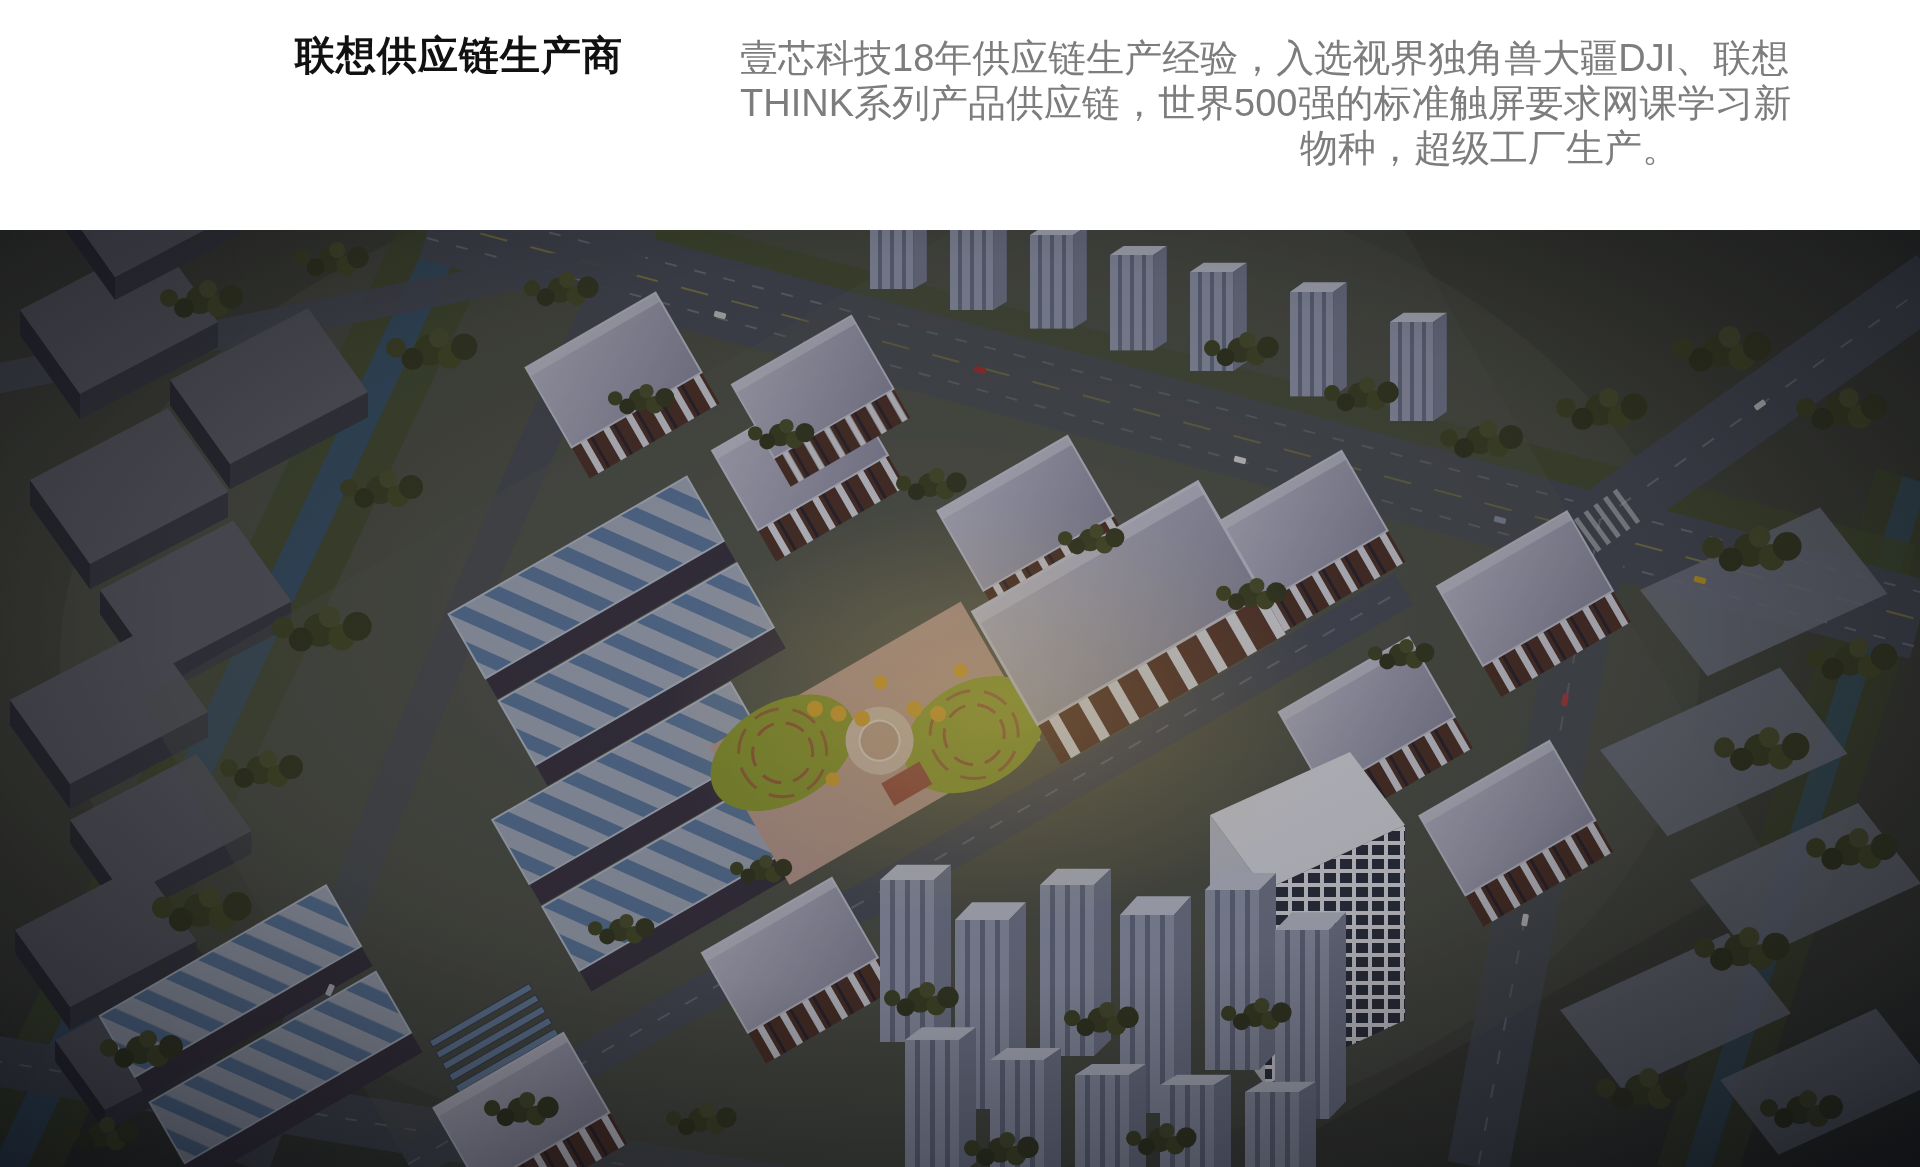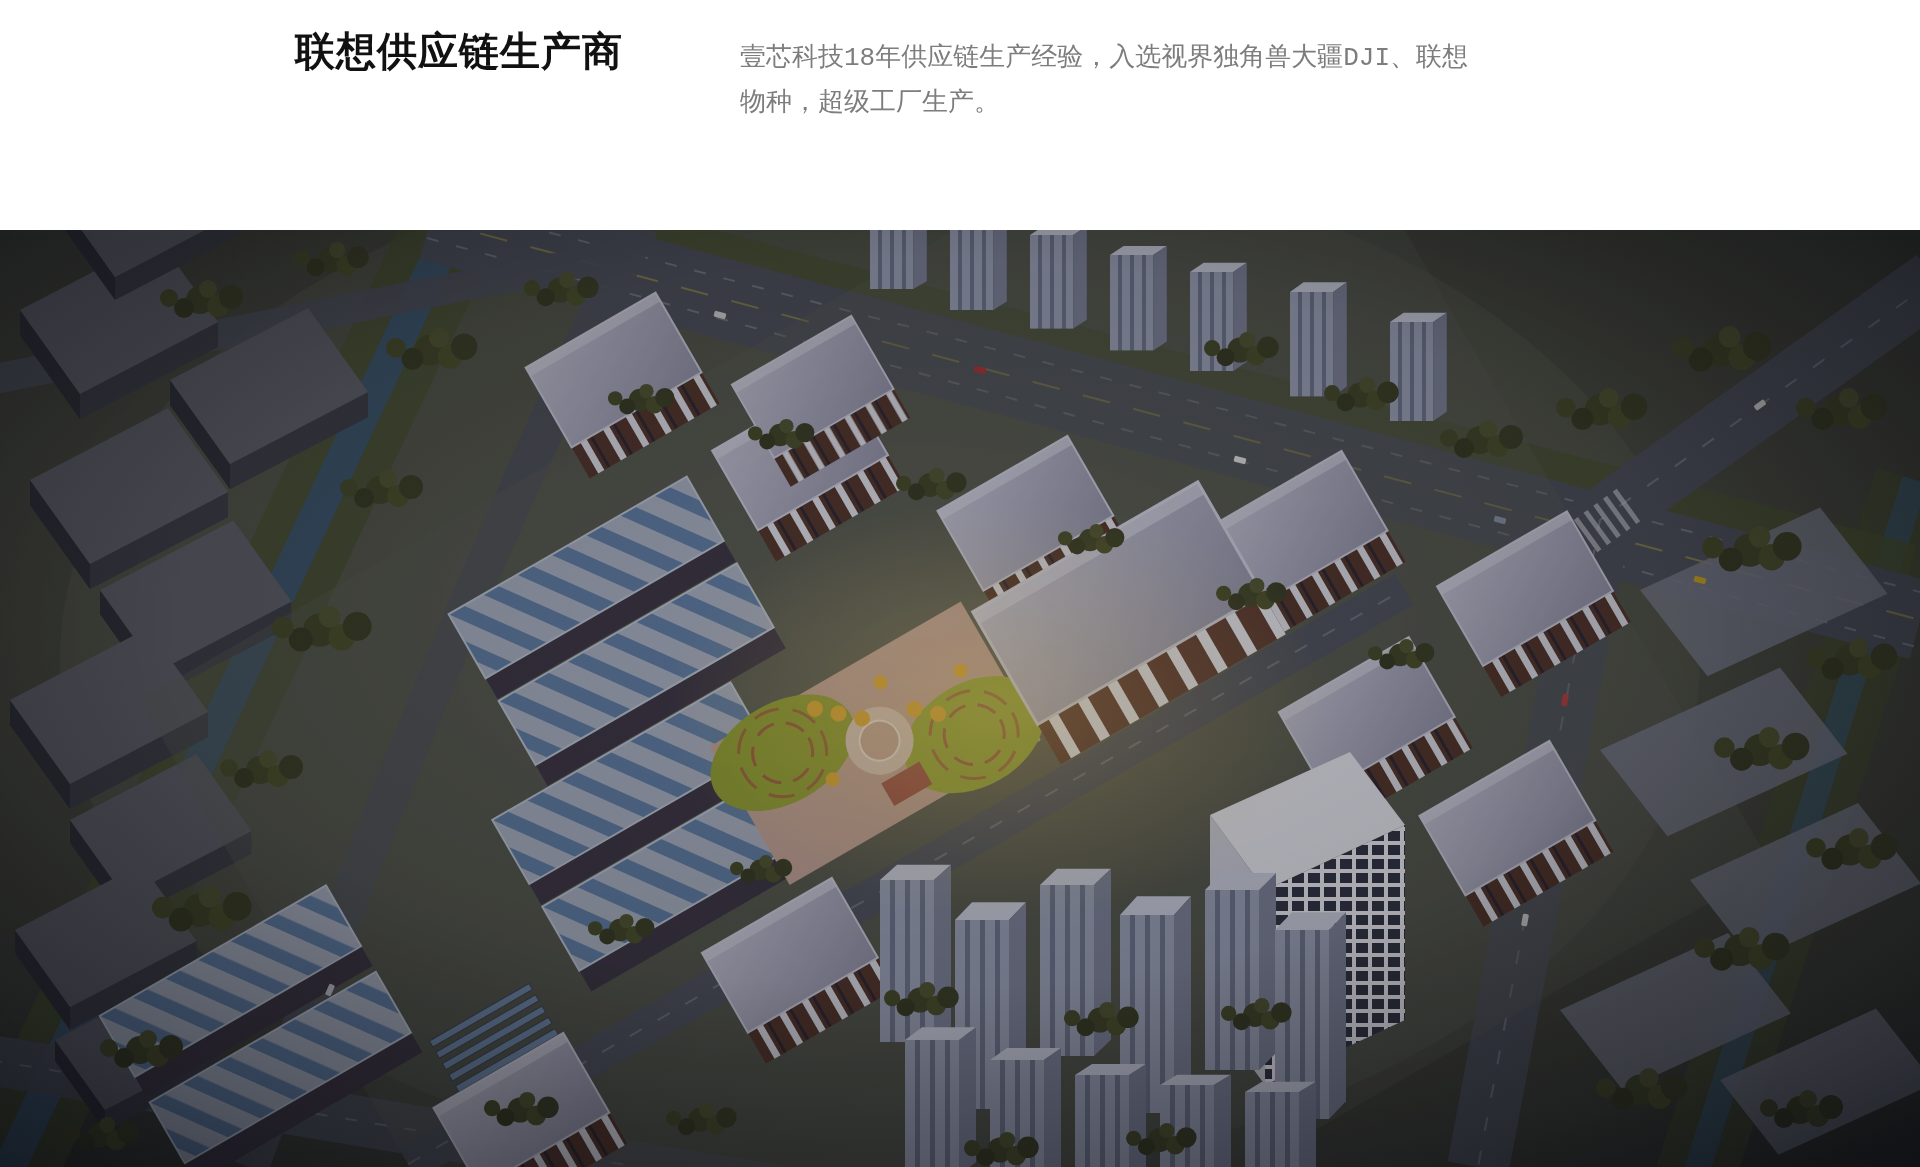--- a/index.html
+++ b/index.html
@@ -1,38 +1,39 @@
 <!DOCTYPE html>
 <html><head>
 <meta charset="utf-8">
 <style>
   html,body{margin:0;padding:0;background:#ffffff;}
   .page{position:relative;width:1920px;height:1167px;background:#a16207;overflow:hidden;
-        font-family:Liberation Mono, monospace;}
+        font-family:Liberation Sans, sans-serif;}
   .hero-header{position:absolute;top:0;left:0;width:1920px;height:230px;background:#ffffff;}
   .hero-title{position:absolute;left:295px;top:22px;margin:0;font-size:40px;line-height:66px;
               font-weight:bold;color:#111111;letter-spacing:1px;}
   .hero-title span{display:block;}
-  .hero-desc{position:absolute;left:740px;top:36px;width:940px;font-size:26px;line-height:45px;
-             color:#7d7d7d;font-weight:normal;}
+  .hero-desc{position:absolute;left:740px;top:36px;width:940px;font-size:38px;line-height:45px;
+             color:#7d7d7d;font-weight:normal;text-align:right;}
   .hero-desc div{white-space:nowrap;}
   .render-wrap{position:absolute;top:230px;left:0;width:1920px;height:937px;margin:0;}
   .render-wrap svg{display:block;}
 </style>
 </head>
 <body>
 
 <div class="page">
 
   <header class="hero-header">
     <h1 class="hero-title">
       <span>联想供应链生产商</span>
     </h1>
     <div class="hero-desc">
       <div>壹芯科技18年供应链生产经验，入选视界独角兽大疆DJI、联想</div>
+      <div>THINK系列产品供应链，世界500强的标准触屏要求网课学习新</div>
       <div>物种，超级工厂生产。</div>
     </div>
   </header>
 
   <figure class="render-wrap">
   <svg width="1920" height="937" viewBox="0 0 1920 937" xmlns="http://www.w3.org/2000/svg">
     <defs>
       <radialGradient id="ground" cx="0.48" cy="0.42" r="0.85">
         <stop offset="0" stop-color="#5c5e52"></stop>
         <stop offset="0.55" stop-color="#44463c"></stop>

